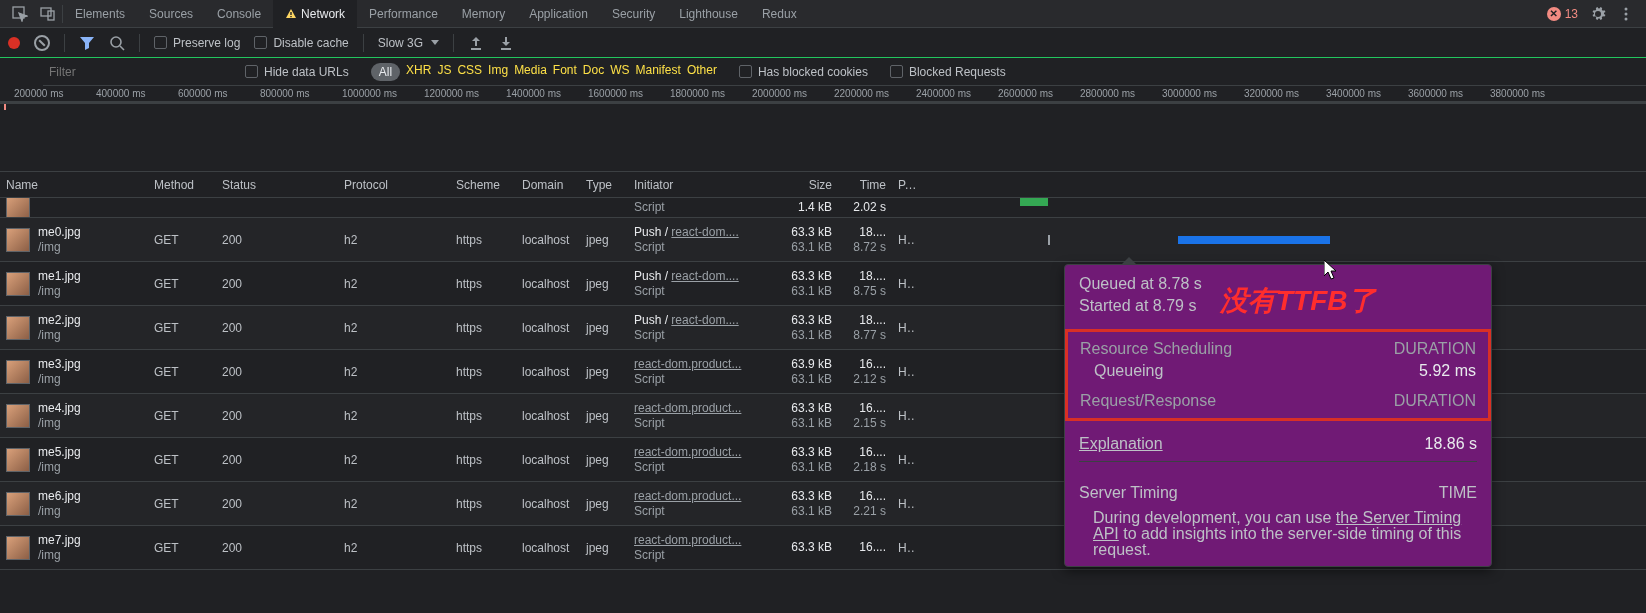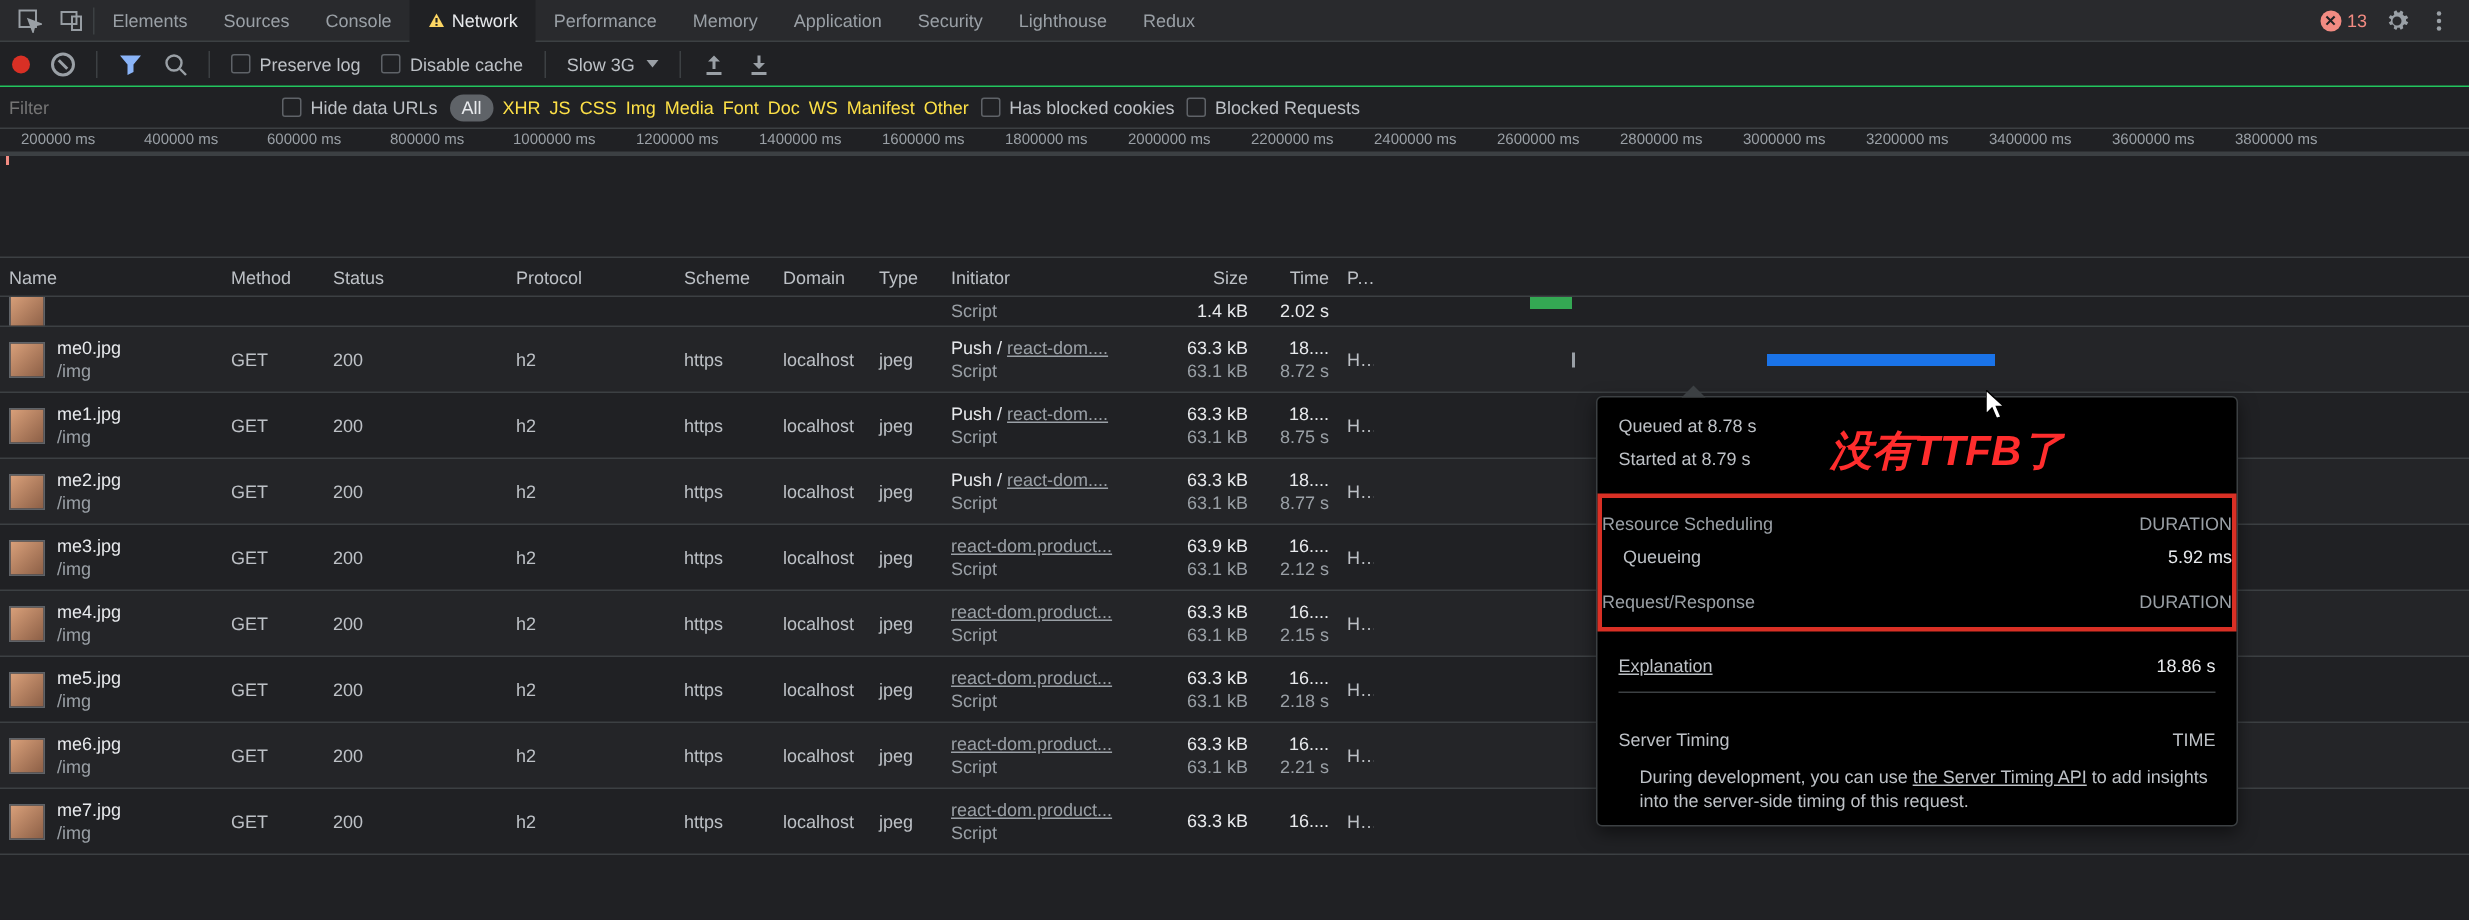--- a/index.html
+++ b/index.html
@@ -19,21 +19,21 @@
   .noentry { width:16px;height:16px;border:2px solid #9aa0a6;border-radius:50%;position:relative; }
   .noentry::after { content:"";position:absolute;left:2px;top:5px;width:8px;height:2px;background:#9aa0a6;transform:rotate(45deg); }
   .funnel { color:#8ab4f8; }
   .tool-icon { color:#9aa0a6; }
   .chk { display:flex;align-items:center;gap:6px;color:#bdc1c6; }
   .chkbox { width:13px;height:13px;border:1px solid #5f6368;border-radius:2px;background:#202124; }
   .select { display:flex;align-items:center;gap:8px;color:#bdc1c6; }
   .caret-down { width:0;height:0;border-left:4px solid transparent;border-right:4px solid transparent;border-top:5px solid #9aa0a6; }
   .sep { width:1px; height:18px; background:#3c4043; }
   
-  .filterrow { display:flex; align-items:center; height:28px; gap:8px; border-bottom:1px solid #3c4043; }
+  .filterrow { display:flex; align-items:center; height:28px; gap:22px; border-bottom:1px solid #3c4043;margin-left:43px; }
   .filter-input { background:transparent;border:none;color:#bdc1c6;width:180px;padding:0 6px;font-size:12px;outline:none; }
   .pill { padding:2px 8px;border-radius:10px;color:#bdc1c6;cursor:pointer; }
   .pill.active { background:#5f6368;color:#e8eaed; }
   .filt-txt { color:#fde047;cursor:pointer; }
   
   .timeline-ruler { display:flex;height:16px;border-bottom:1px solid #3c4043;font-size:10px;color:#9aa0a6;align-items:center;padding-left:14px; }
   .timeline-ruler .tick { width:82px;flex:none; }
   .timeline-area { height:70px;border-bottom:1px solid #3c4043;position:relative; }
   .timeline-area .topline { position:absolute;left:0;right:0;top:0;height:2px;background:#3c4043; }
   .timeline-area .mark { position:absolute;top:2px;width:2px;height:6px;background:#8ab4f8; }
@@ -49,25 +49,25 @@
   .thumb { width:24px;height:24px;background:linear-gradient(135deg,#d9a07a 0%,#8c5f46 100%);border:1px solid #5f6368;flex:none; }
   .two { display:flex;flex-direction:column;justify-content:center;line-height:15px; }
   .two .l1 { color:#e8eaed; }
   .two .l2 { color:#9aa0a6; }
   .link { color:#9aa0a6;text-decoration:underline; }
   .size-col,.time-col { text-align:right; }
   .waterfall-cell { position:relative;height:100%; }
   .wf-bar { position:absolute;top:18px;height:8px;background:#1a73e8; }
   .wf-pre { position:absolute;top:17px;height:10px;width:2px;background:#9aa0a6; }
   
-  .tooltip { position:absolute; left:1064px; top:264px; width:428px; background:#000000; border:1px solid #3c4043; border-radius:4px; box-shadow:0 4px 12px rgba(0,0,0,.5); color:#bdc1c6; font-size:12px; z-index:5; }
+  .tooltip { position:absolute; left:1064px; top:264px; width:428px; background:#701a75; border:1px solid #3c4043; border-radius:4px; box-shadow:0 4px 12px rgba(0,0,0,.5); color:#bdc1c6; font-size:16px; z-index:5; }
   .tooltip .arrow { position:absolute;top:-8px;left:56px;width:0;height:0;border-left:8px solid transparent;border-right:8px solid transparent;border-bottom:8px solid #3c4043; }
   .ttp { padding:8px 14px; }
   .ttrow { display:flex;justify-content:space-between;line-height:22px; }
-  .ttbox { border:3px solid #d93025; margin:4px 0;padding:6px 0; }
+  .ttbox { border:3px solid #d93025; margin:4px 0;padding:6px 12px; }
   .tthdr { color:#9aa0a6; }
   .ttval { color:#e8eaed; }
   .rp-bar { width:74px;height:16px;background:#1a73e8;display:inline-block;vertical-align:middle; }
   .ttlink { text-decoration:underline; }
   .tthr { height:1px;background:#3c4043;margin:6px 0; }
   .note-red { position:absolute;left:1220px;top:282px;color:#ff2d2d;font-size:28px;font-weight:700;font-style:italic;z-index:6; }
   .cursor-arrow { position:absolute;left:1324px;top:260px;z-index:7;color:#fff; }
   svg { display:block; }
 </style>
 </head>
@@ -168,21 +168,21 @@
       </svg>
     </div>
 </div>
 
 <div class="filterrow">
   <input class="filter-input" placeholder="Filter" style="">
   <label class="chk">
       <span class="chkbox"></span>
       <span>Hide data URLs</span>
     </label>
-  <div id="types-host" style="display:flex;gap:6px;align-items:center;">
+  <div id="types-host" style="display:flex;gap:6px;">
       <span class="pill active">All</span>
       <span class="filt-txt">XHR</span>
       <span class="filt-txt">JS</span>
       <span class="filt-txt">CSS</span>
       <span class="filt-txt">Img</span>
       <span class="filt-txt">Media</span>
       <span class="filt-txt">Font</span>
       <span class="filt-txt">Doc</span>
       <span class="filt-txt">WS</span>
       <span class="filt-txt">Manifest</span>

